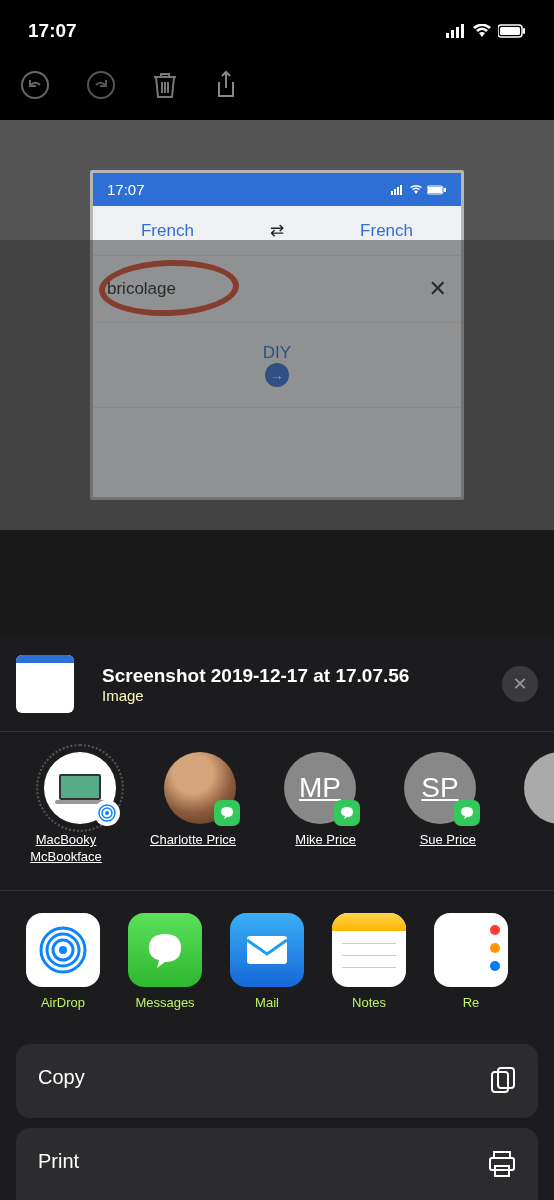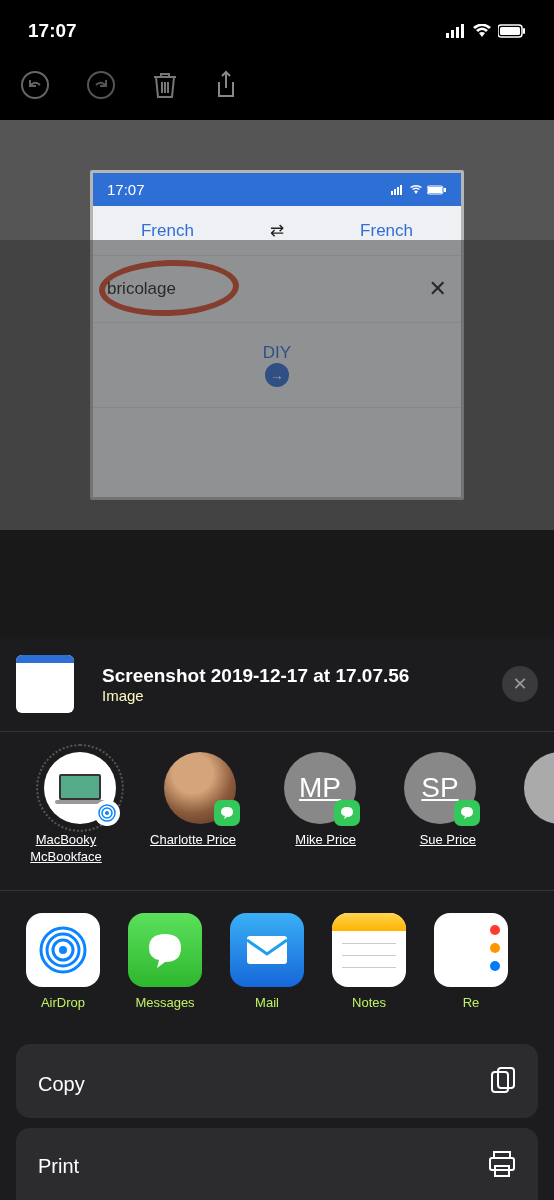--- a/index.html
+++ b/index.html
@@ -238,21 +238,21 @@
     
     .action-list {
       padding: 12px 16px 0;
     }
     .action-item {
       background: #2c2c2e;
       border-radius: 14px;
       padding: 22px 22px;
       display: flex;
       justify-content: space-between;
-      align-items: flex-end;
+      align-items: flex-start;
       font-size: 20px;
       margin-bottom: 10px;
     }
     .action-item:last-child { margin-bottom: 0; border-radius: 14px 14px 0 0; }
   </style>
 </head>
 <body>
 
 <div class="status-bar">
   <span>17:07</span>

